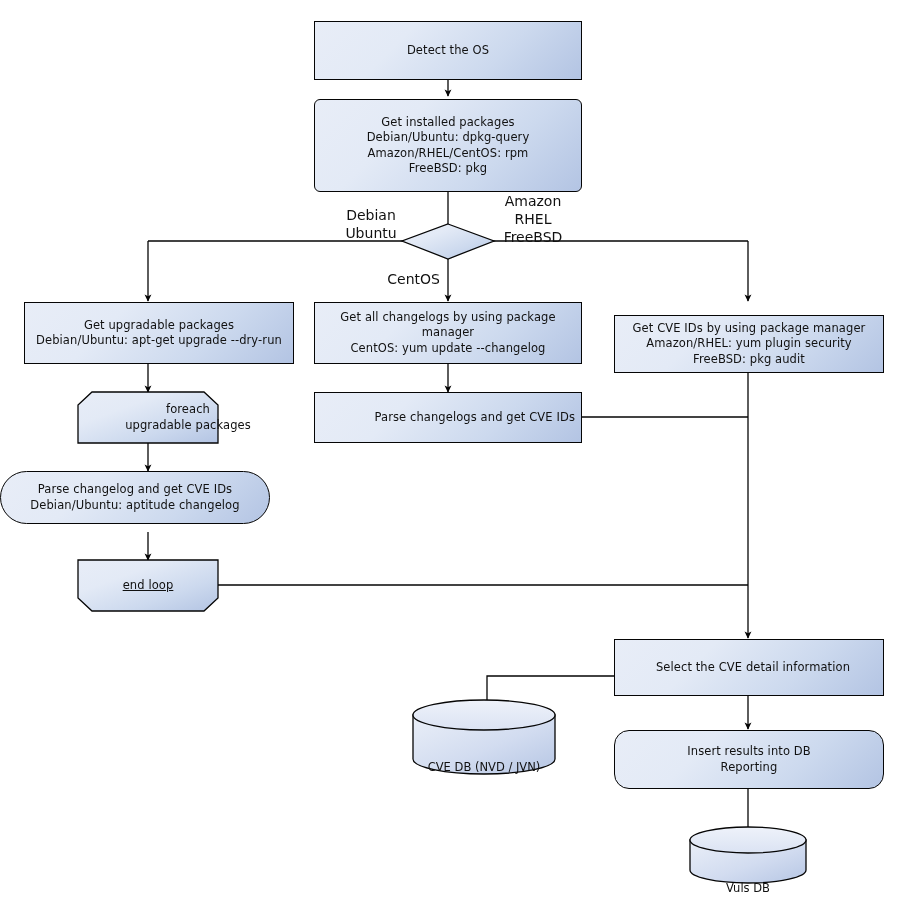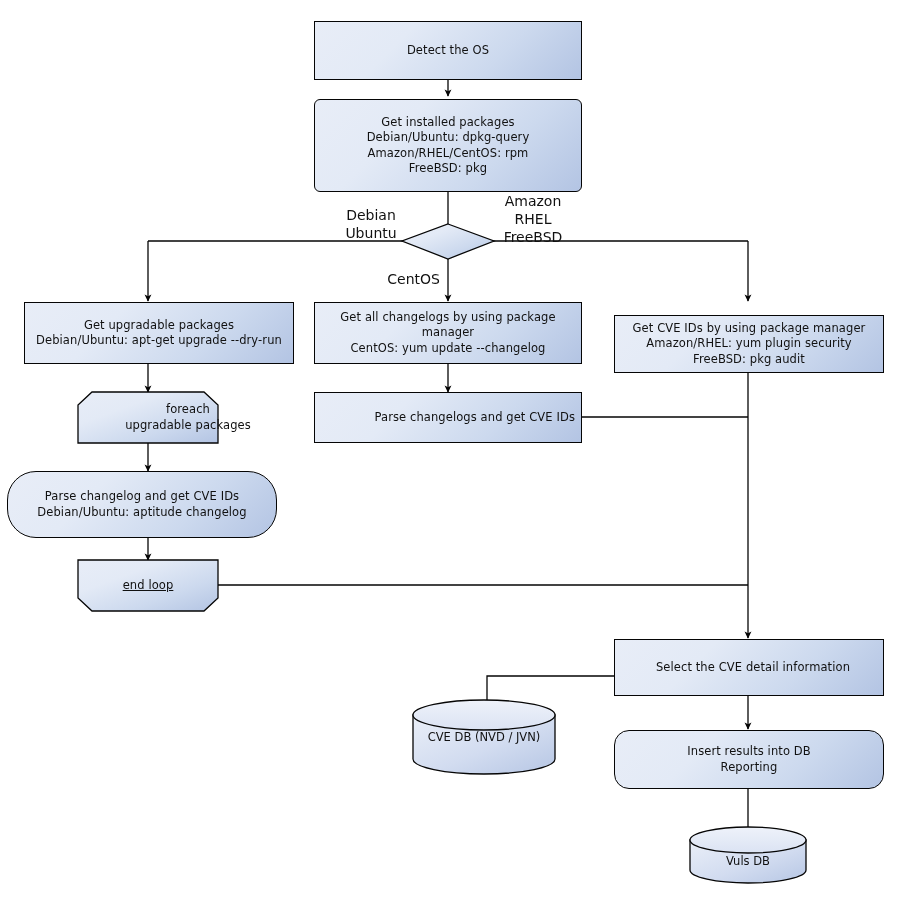--- a/index.html
+++ b/index.html
@@ -43,21 +43,21 @@
     background:transparent;
   }
   .node .lbl{
     position:relative;
     z-index:2;
     padding:0 6px;
   }
   .cyl{
     position:absolute;
     display:flex;
-    align-items:center;
+    align-items:flex-end;
     justify-content:center;
     text-align:center;
     font-size:11.5px;
     color:#111111;
   }
   .cyl .lbl{position:relative;z-index:2;}
   .edgelabel{
     position:absolute;
     font-size:14px;
     color:#111111;
@@ -176,21 +176,21 @@
     <span class="lbl">Get CVE IDs by using package manager
 Amazon/RHEL: yum plugin security
 FreeBSD: pkg audit</span>
   </div>
 
   <div class="node loopstart" style="left:78px;top:392px;width:140px;height:51px;margin-left:40px;">
     <span class="lbl">foreach
 upgradable  packages</span>
   </div>
 
-  <div class="node box" style="left:7px;top:471px;width:270px;height:67px;border-radius:29px;">
+  <div class="node box" style="left:0;top:471px;width:270px;height:53px;border-radius:29px;">
     <span class="lbl">Parse changelog and get  CVE IDs
 Debian/Ubuntu: aptitude changelog</span>
   </div>
 
   <div class="node loopend" style="left:78px;top:560px;width:140px;height:51px;text-decoration:underline;">
     <span class="lbl">end loop</span>
   </div>
 
   <div class="node box" style="left:314px;top:392px;width:268px;height:51px;justify-content:flex-end;">
     <span class="lbl">Parse changelogs and get CVE IDs</span>

